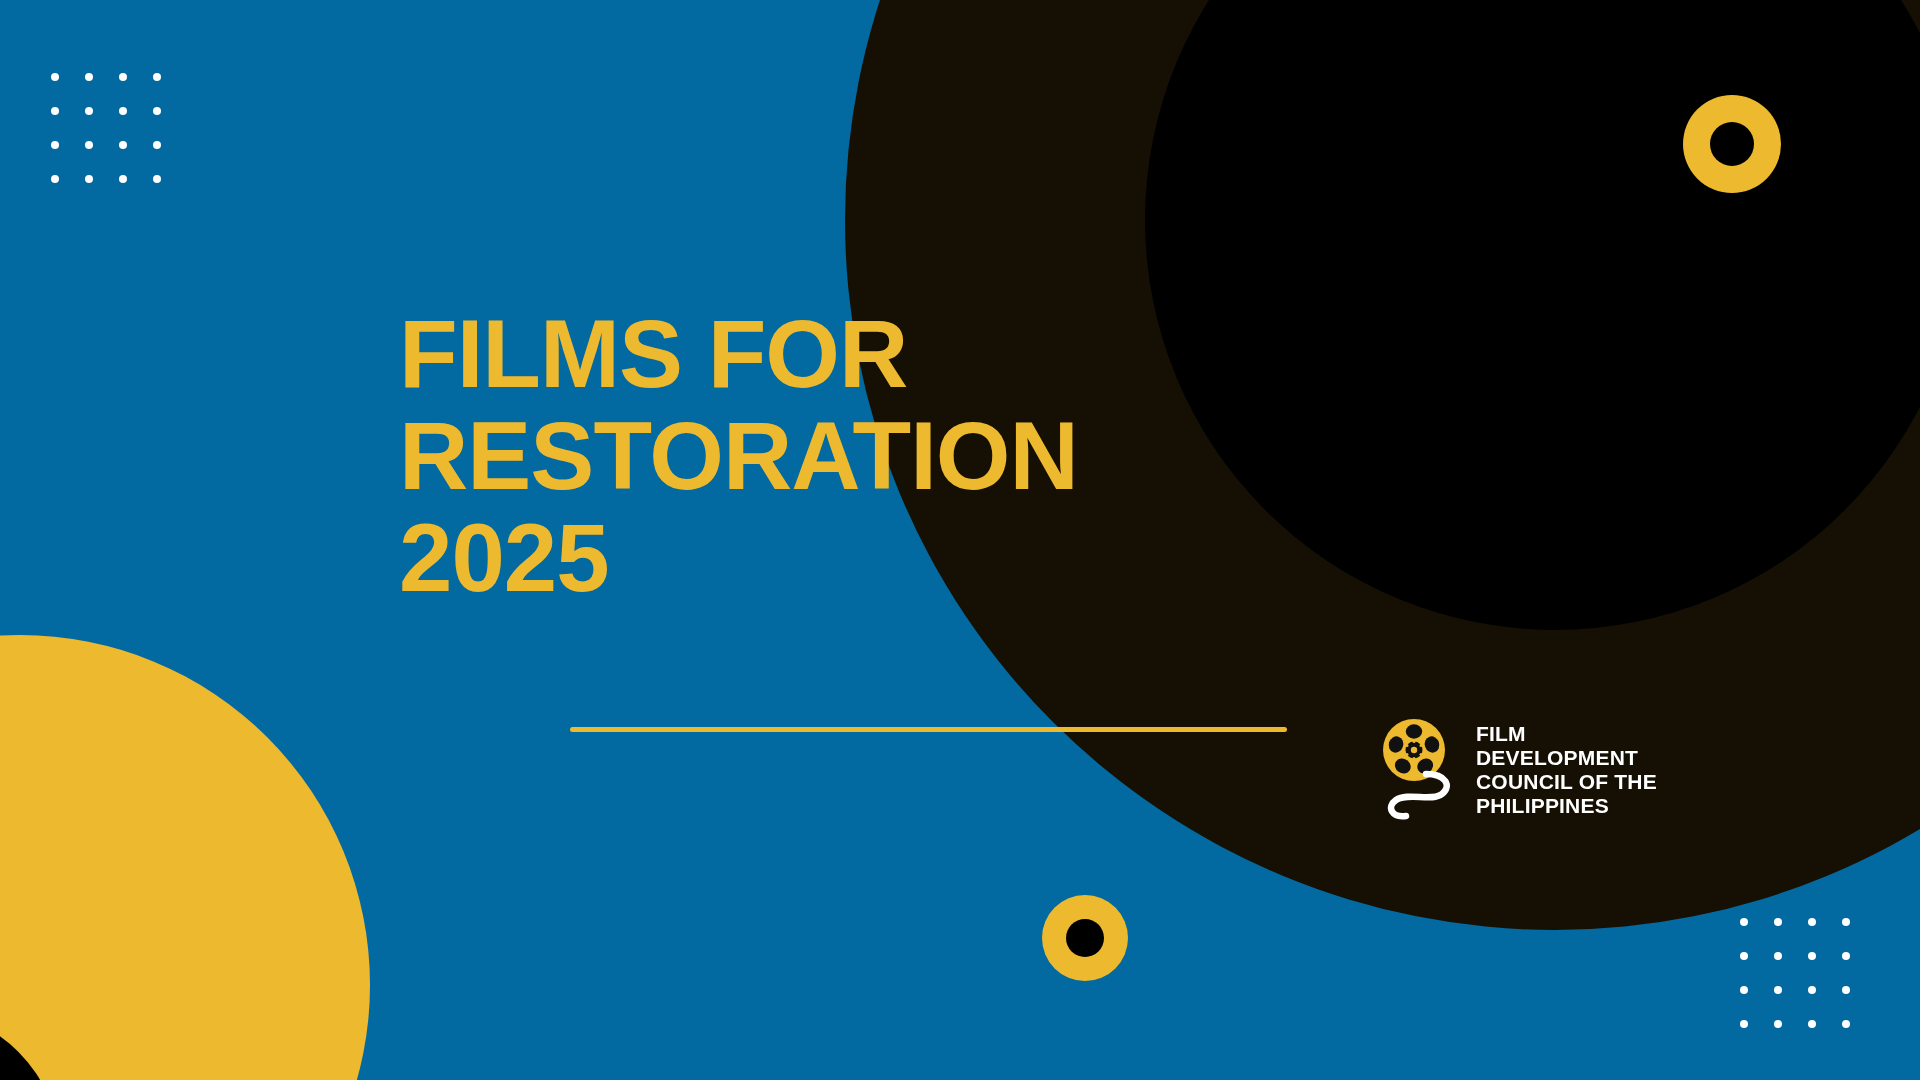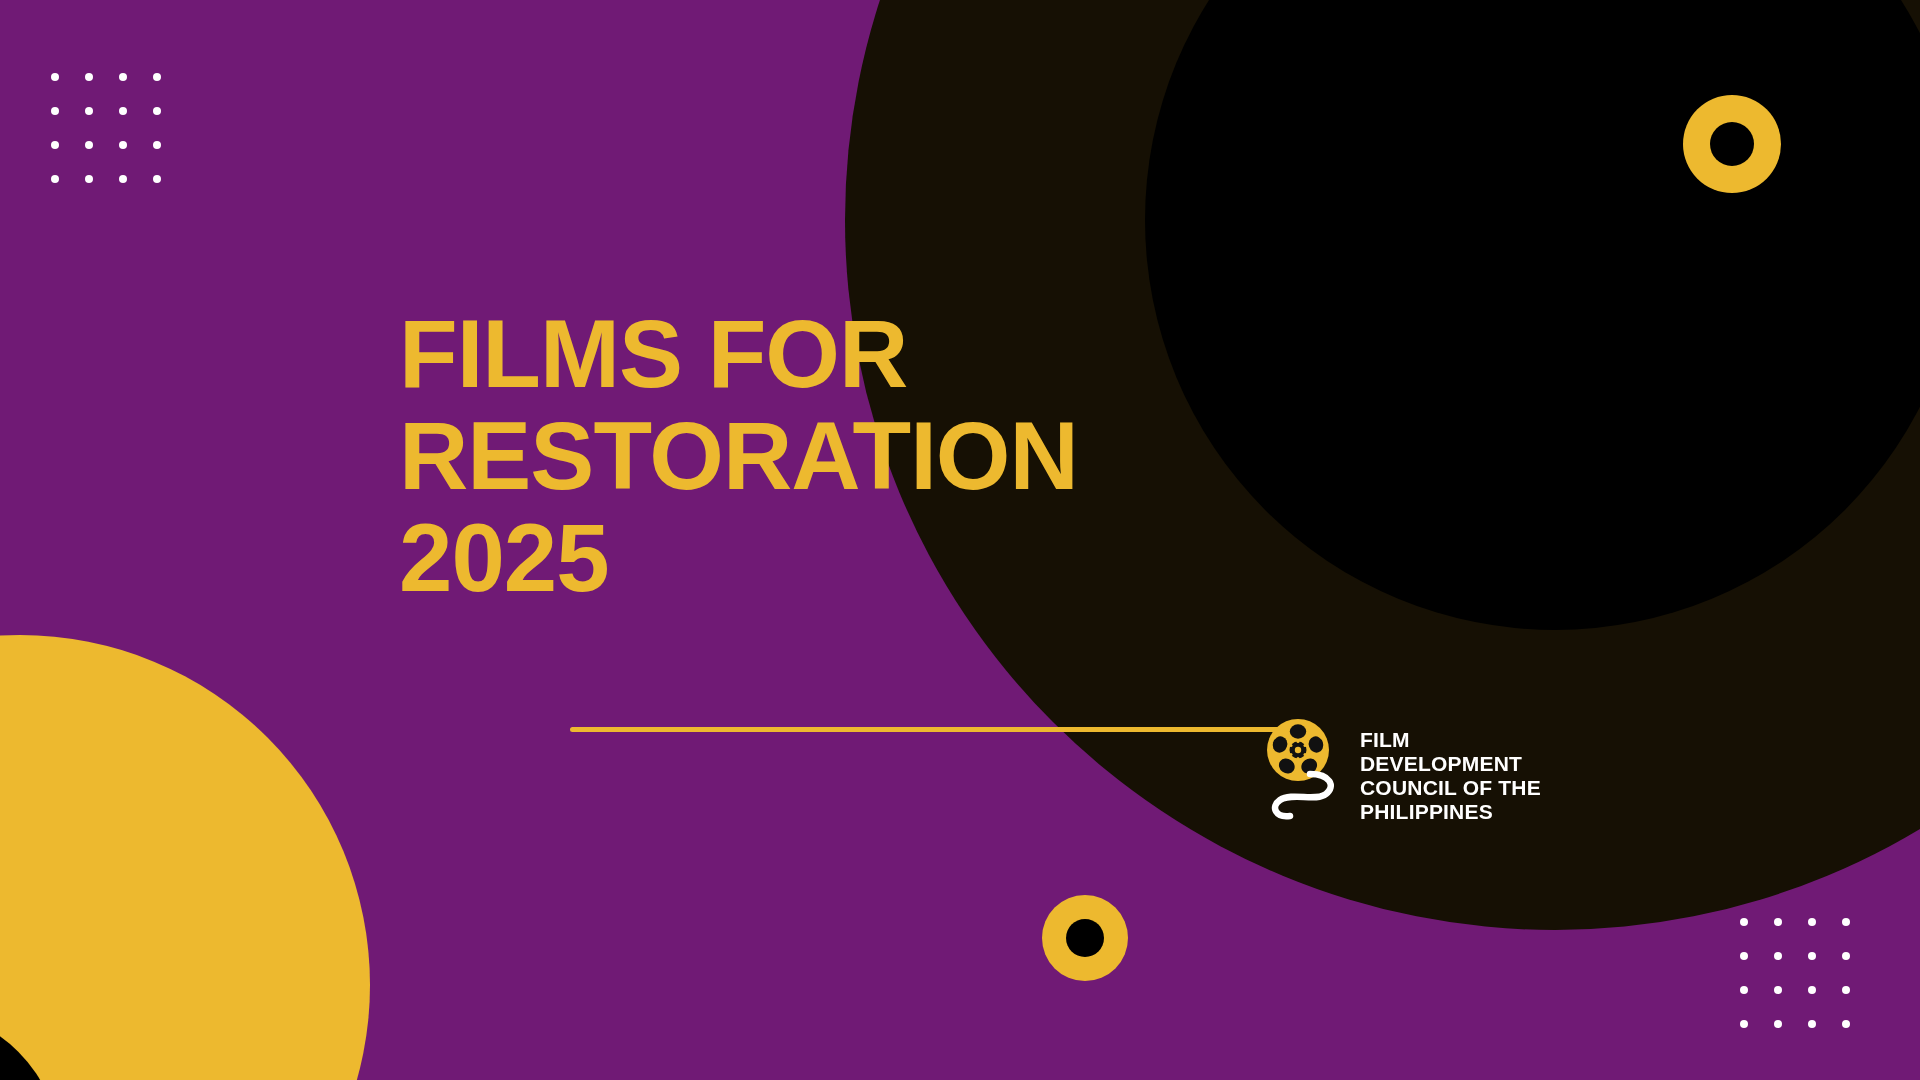--- a/index.html
+++ b/index.html
@@ -6,21 +6,21 @@
   * { margin:0; padding:0; box-sizing:border-box; }
   html, body {
     width:1920px; height:1080px;
     background:#000000;
     font-family:"Liberation Sans", sans-serif;
     overflow:hidden;
   }
   #slide {
     position:relative;
     width:1920px; height:1080px;
-    background:#701a75;
+    background:#0369a1;
     overflow:hidden;
   }
 
   
   .deco { position:absolute; pointer-events:none; }
 
   
   #olive-ring {
     left:845px; top:-490px;
     width:1420px; height:1420px;
@@ -103,23 +103,23 @@
     position:absolute;
     left:570px; top:727px;
     width:717px; height:5px;
     background:#EDB92F;
     border-radius:3px;
   }
 
   
   #logo-lockup {
     position:absolute;
-    left:1264px; top:712px;
+    left:1380px; top:712px;
     display:flex;
-    align-items:flex-end;
+    align-items:center;
     gap:14px;
   }
   #logo-mark {
     width:82px; height:112px;
     flex:0 0 auto;
   }
   #logo-text {
     color:#FFFFFF;
     font-family:"Liberation Sans", sans-serif;
     font-weight:700;

